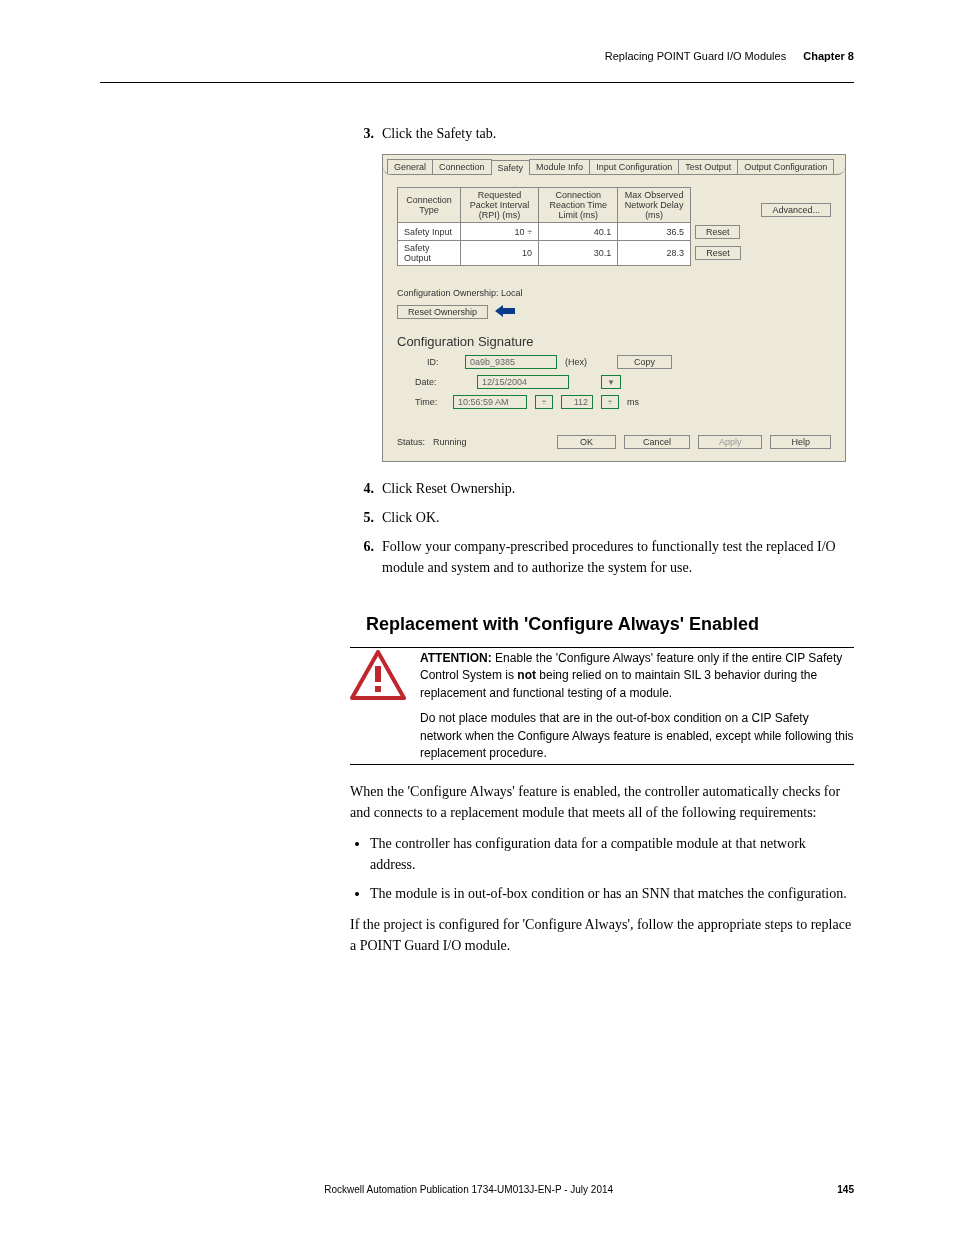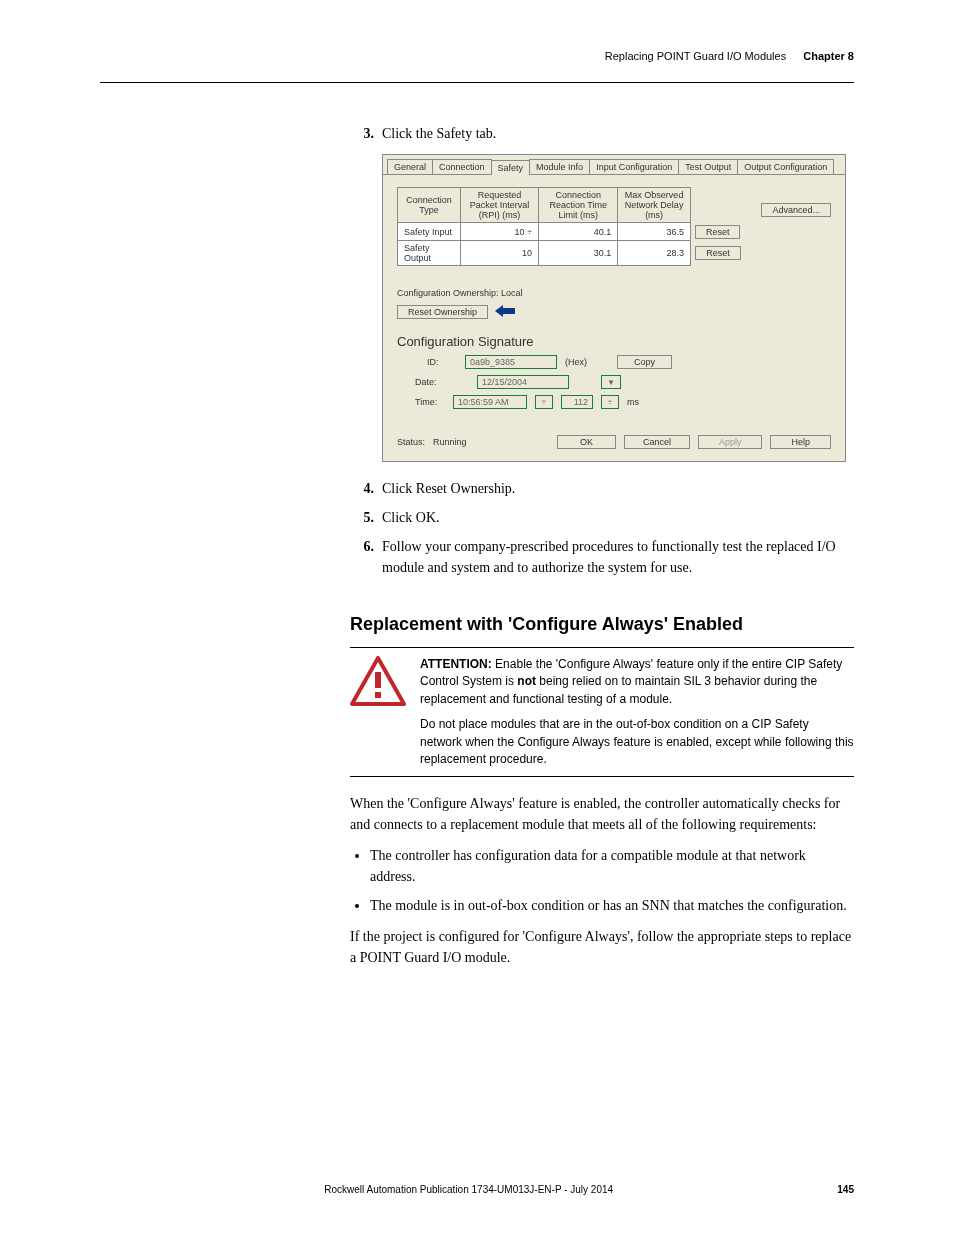--- a/index.html
+++ b/index.html
@@ -54,20 +54,21 @@
     font-family: Tahoma, Arial, sans-serif;
     font-size: 10px;
     width: 462px;
     color: #333;
   }
   .tabs {
     display: flex;
     border-bottom: 1px solid #888;
     padding: 4px 4px 0 4px;
     gap: 0;
+    border-radius: 8px;
   }
   .tab {
     padding: 2px 6px;
     border: 1px solid #888;
     border-bottom: none;
     background: #ece9d8;
     margin-right: -1px;
     font-size: 9px;
   }
   .tab.active { background: #ece9d8; position: relative; top: 1px; }
@@ -121,25 +122,26 @@
     padding: 8px 14px 12px 14px;
     font-size: 9px;
   }
   .dlg-footer .spacer { flex: 1; }
   .section-heading {
     font-family: Arial, Helvetica, sans-serif;
     font-weight: bold;
     font-size: 18px;
     margin-top: 36px;
     margin-bottom: 12px;
+    margin-left: 16px;
   }
   .attn-box {
     border-top: 1.5px solid #000;
     border-bottom: 1.5px solid #000;
-    padding: 8px 0;
+    padding: 2px 0;
     display: flex;
     gap: 14px;
     font-family: Arial, Helvetica, sans-serif;
     font-size: 12px;
     line-height: 1.45;
     margin-bottom: 16px;
   }
   .attn-icon {
     flex-shrink: 0;
     width: 56px;

